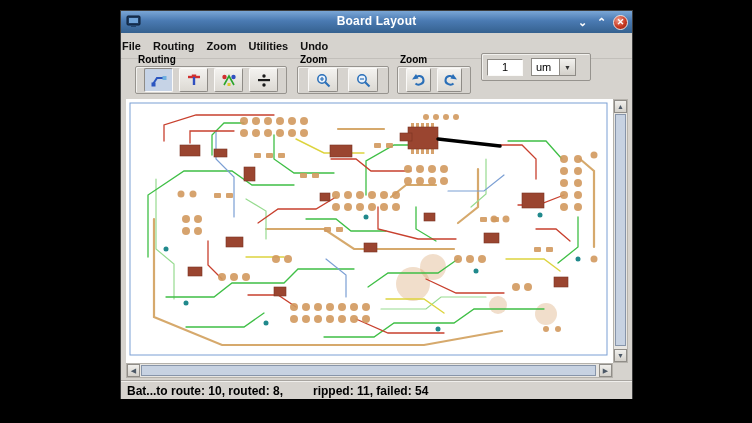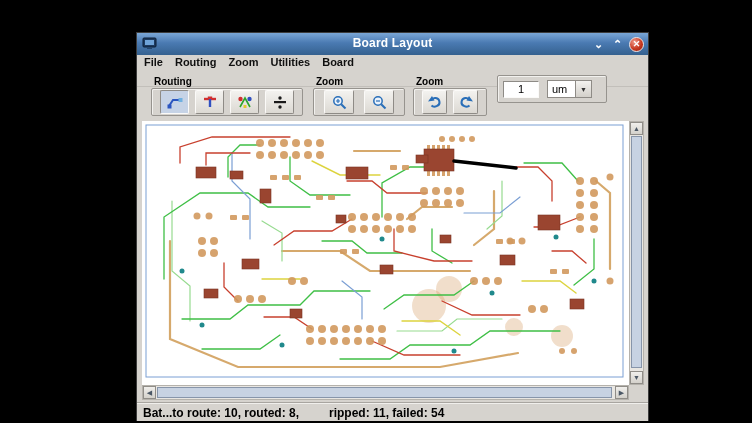--- a/index.html
+++ b/index.html
@@ -1,44 +1,44 @@
 <!DOCTYPE html>
 <html><head>
 <meta charset="utf-8">
 <style>
   html,body{margin:0;padding:0;}
   body{
     width:752px;height:423px;background:#000;overflow:hidden;position:relative;
     font-family:"Liberation Sans",sans-serif;
   }
   .window{
-    position:absolute;left:136px;top:10px;width:513px;height:389px;
-    background:#d6d3ce;border:1px solid #3c3c3c;box-sizing:border-box;margin-top:22px;
+    position:absolute;left:120px;top:10px;width:513px;height:389px;
+    background:#d6d3ce;border:1px solid #3c3c3c;box-sizing:border-box;
   }
   
   .titlebar{
     position:absolute;left:0;top:0;right:0;height:22px;
     background:linear-gradient(180deg,#7aa6d6 0%,#4a7ab2 45%,#35618f 100%);
   }
   .titlebar .title{
     position:absolute;left:0;right:0;top:3px;text-align:center;
     color:#fff;font-size:12px;font-weight:bold;letter-spacing:.2px;
   }
   .app-icon{position:absolute;left:5px;top:3px;width:15px;height:15px;}
   .win-buttons{position:absolute;right:4px;top:2px;display:flex;align-items:center;gap:4px;height:18px;}
   .win-btn{width:15px;height:15px;display:flex;align-items:center;justify-content:center;
     color:#fff;font-size:11px;font-weight:bold;cursor:default;line-height:1;}
   .win-btn.close{
     background:radial-gradient(circle at 35% 30%,#f09a8a,#c83a22 55%,#8c1e0e);
     border:1px solid #f2e3df;border-radius:50%;font-size:9px;width:15px;height:15px;box-sizing:border-box;
   }
   
   .menubar{
-    position:absolute;left:0;top:22px;right:0;height:32px;background:#d6d3ce;
-    border-bottom:1px solid #c2bfba;display:flex;padding-left:7px;box-sizing:border-box;
+    position:absolute;left:0;top:22px;right:0;height:26px;background:#d6d3ce;
+    border-bottom:1px solid #c2bfba;display:flex;align-items:center;padding-left:1px;box-sizing:border-box;
   }
   .menu-item{font-size:11px;font-weight:bold;color:#101010;padding:1px 8px 1px 0;margin-right:4px;}
   
   .toolbar{position:absolute;left:0;top:40px;right:0;height:48px;}
   .tb-wrap{position:absolute;top:2px;}
   .tb-label{font-size:10px;font-weight:bold;color:#000;padding-left:3px;height:13px;line-height:13px;}
   .tb-box{
     height:28px;border:1px solid #96938e;border-radius:2px;background:#d6d3ce;
     box-shadow:inset 1px 1px 0 #f2f1ee;display:flex;align-items:center;padding:0 5px;box-sizing:border-box;
   }
@@ -122,21 +122,21 @@
       <div class="win-btn">⌃</div>
       <div class="win-btn close">✕</div>
     </div>
   </div>
 
   <div class="menubar">
     <span class="menu-item">File</span>
     <span class="menu-item">Routing</span>
     <span class="menu-item">Zoom</span>
     <span class="menu-item">Utilities</span>
-    <span class="menu-item">Board</span>
+    <span class="menu-item">Undo</span>
   </div>
 
   <div class="toolbar">
 
     <div class="tb-wrap" style="left:14px;">
       <div class="tb-label">Routing</div>
       <div class="tb-box" style="width:152px;justify-content:space-between;">
         <div class="tb-btn selected">
           <svg width="16" height="14" viewBox="0 0 16 14">
             <path d="M2 11 L6 5 L13 5" stroke="#2a55c0" stroke-width="2" fill="none"></path>

